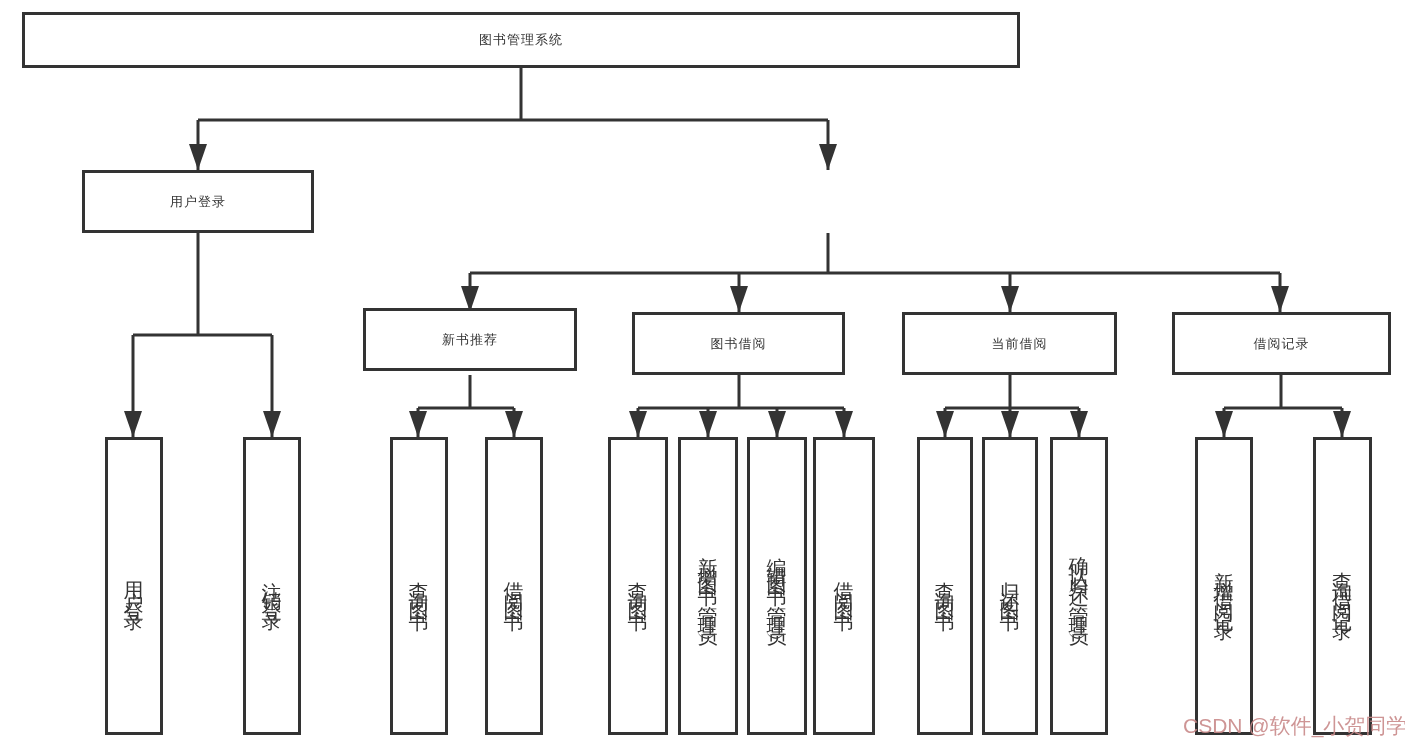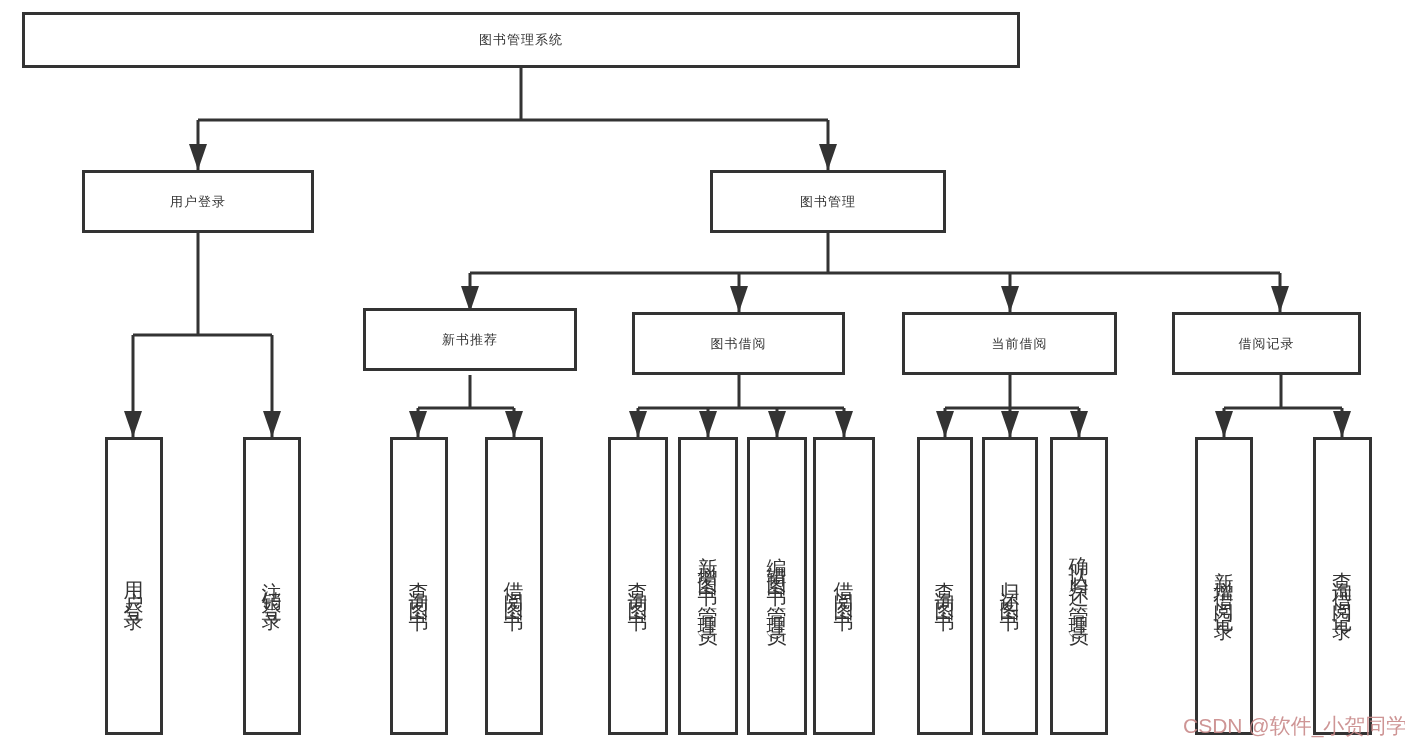--- a/index.html
+++ b/index.html
@@ -98,34 +98,31 @@
     </g>
   </svg>
 
   <div class="box hbox" style="left:22px; top:12px; width:998px; height:56px;">
     <span>图书管理系统</span>
   </div>
 
   <div class="box hbox" style="left:82px; top:170px; width:232px; height:63px;">
     <span>用户登录</span>
   </div>
-  <div class="box hbox" style="left:710px; top:170px; width:236px; height:63px;">
-    <span>图书管理</span>
-  </div>
 
   <div class="box hbox" style="left:363px; top:308px; width:214px; height:63px;">
     <span>新书推荐</span>
   </div>
   <div class="box hbox" style="left:632px; top:312px; width:213px; height:63px;">
     <span>图书借阅</span>
   </div>
   <div class="box hbox" style="left:902px; top:312px; width:215px; height:63px;padding-left:20px;">
     <span>当前借阅</span>
   </div>
-  <div class="box hbox" style="left:1172px; top:312px; width:189px; height:63px;">
+  <div class="box hbox" style="left:1172px; top:312px; width:219px; height:63px;">
     <span>借阅记录</span>
   </div>
 
   <div class="box vbox" style="left:105px; top:437px; width:58px; height:298px;">
     <span>用户登录</span>
   </div>
   <div class="box vbox" style="left:243px; top:437px; width:58px; height:298px;">
     <span>注销登录</span>
   </div>
 

